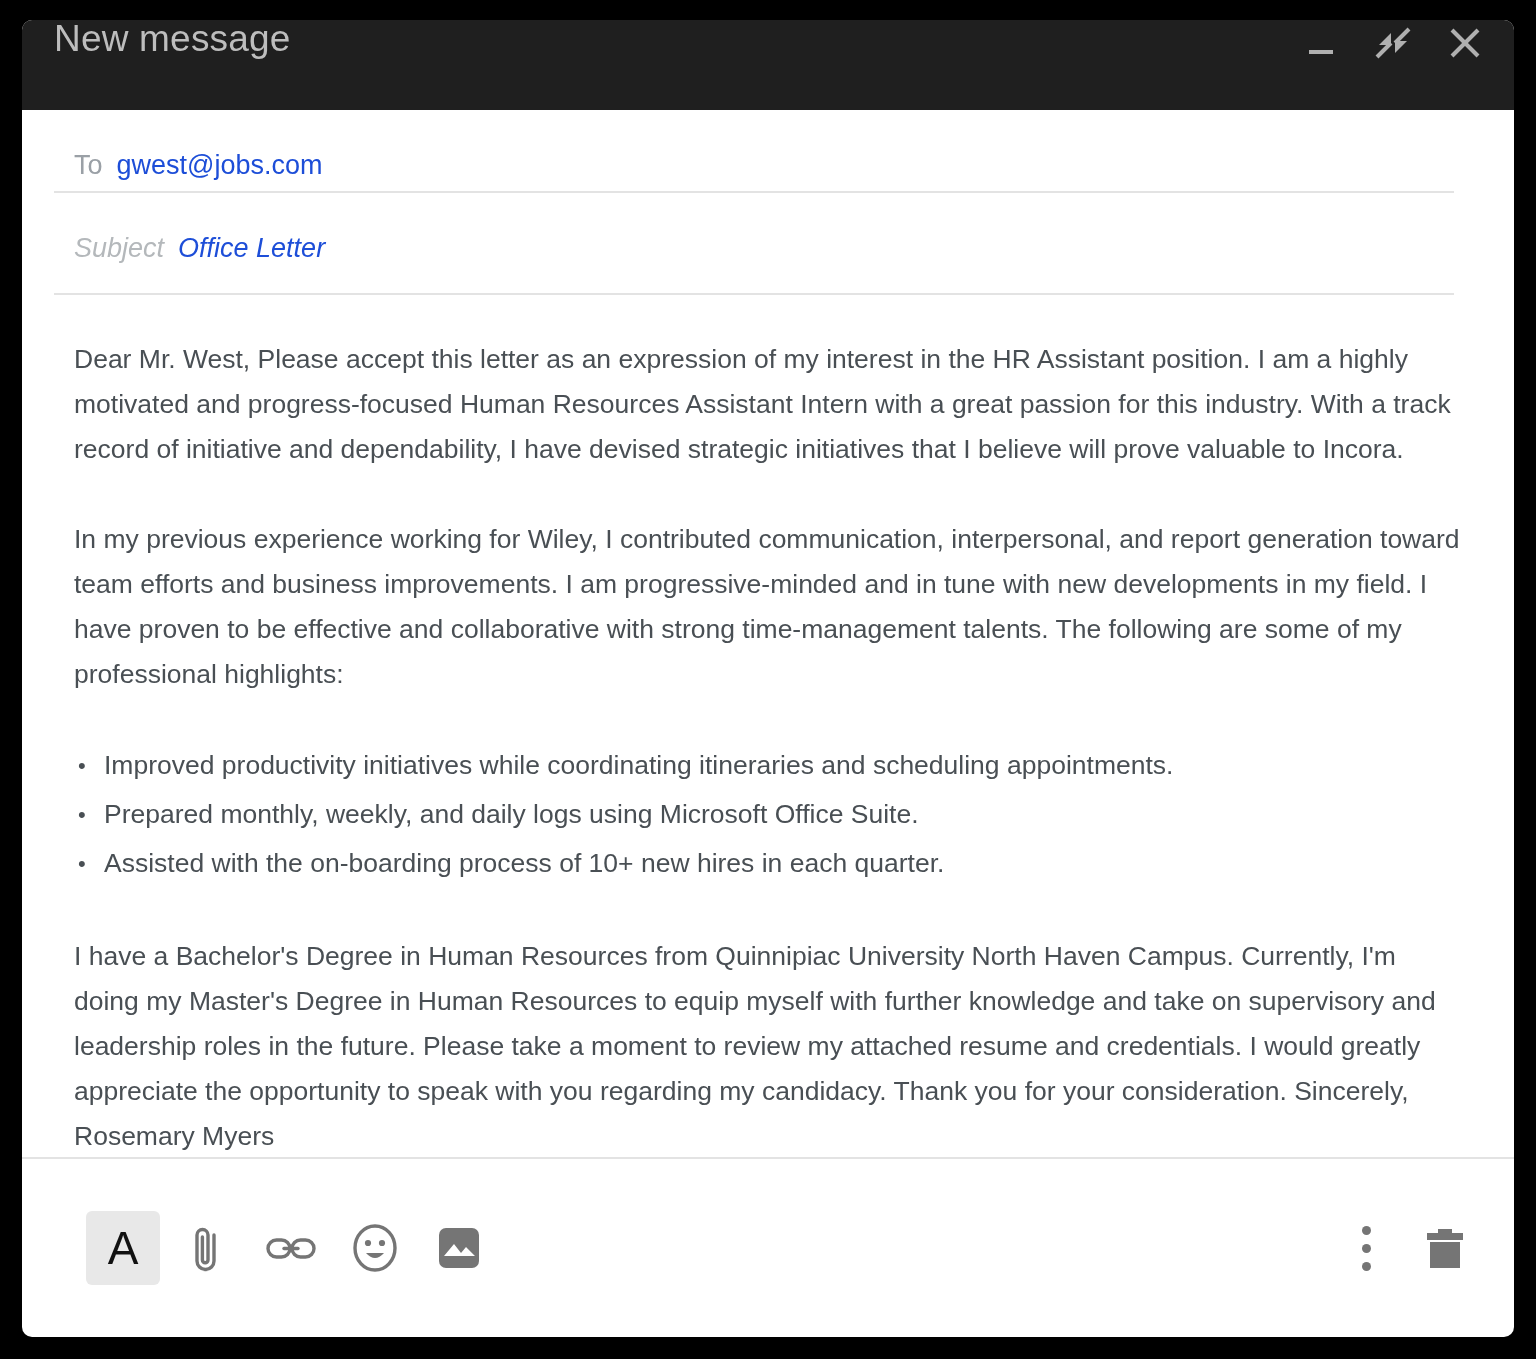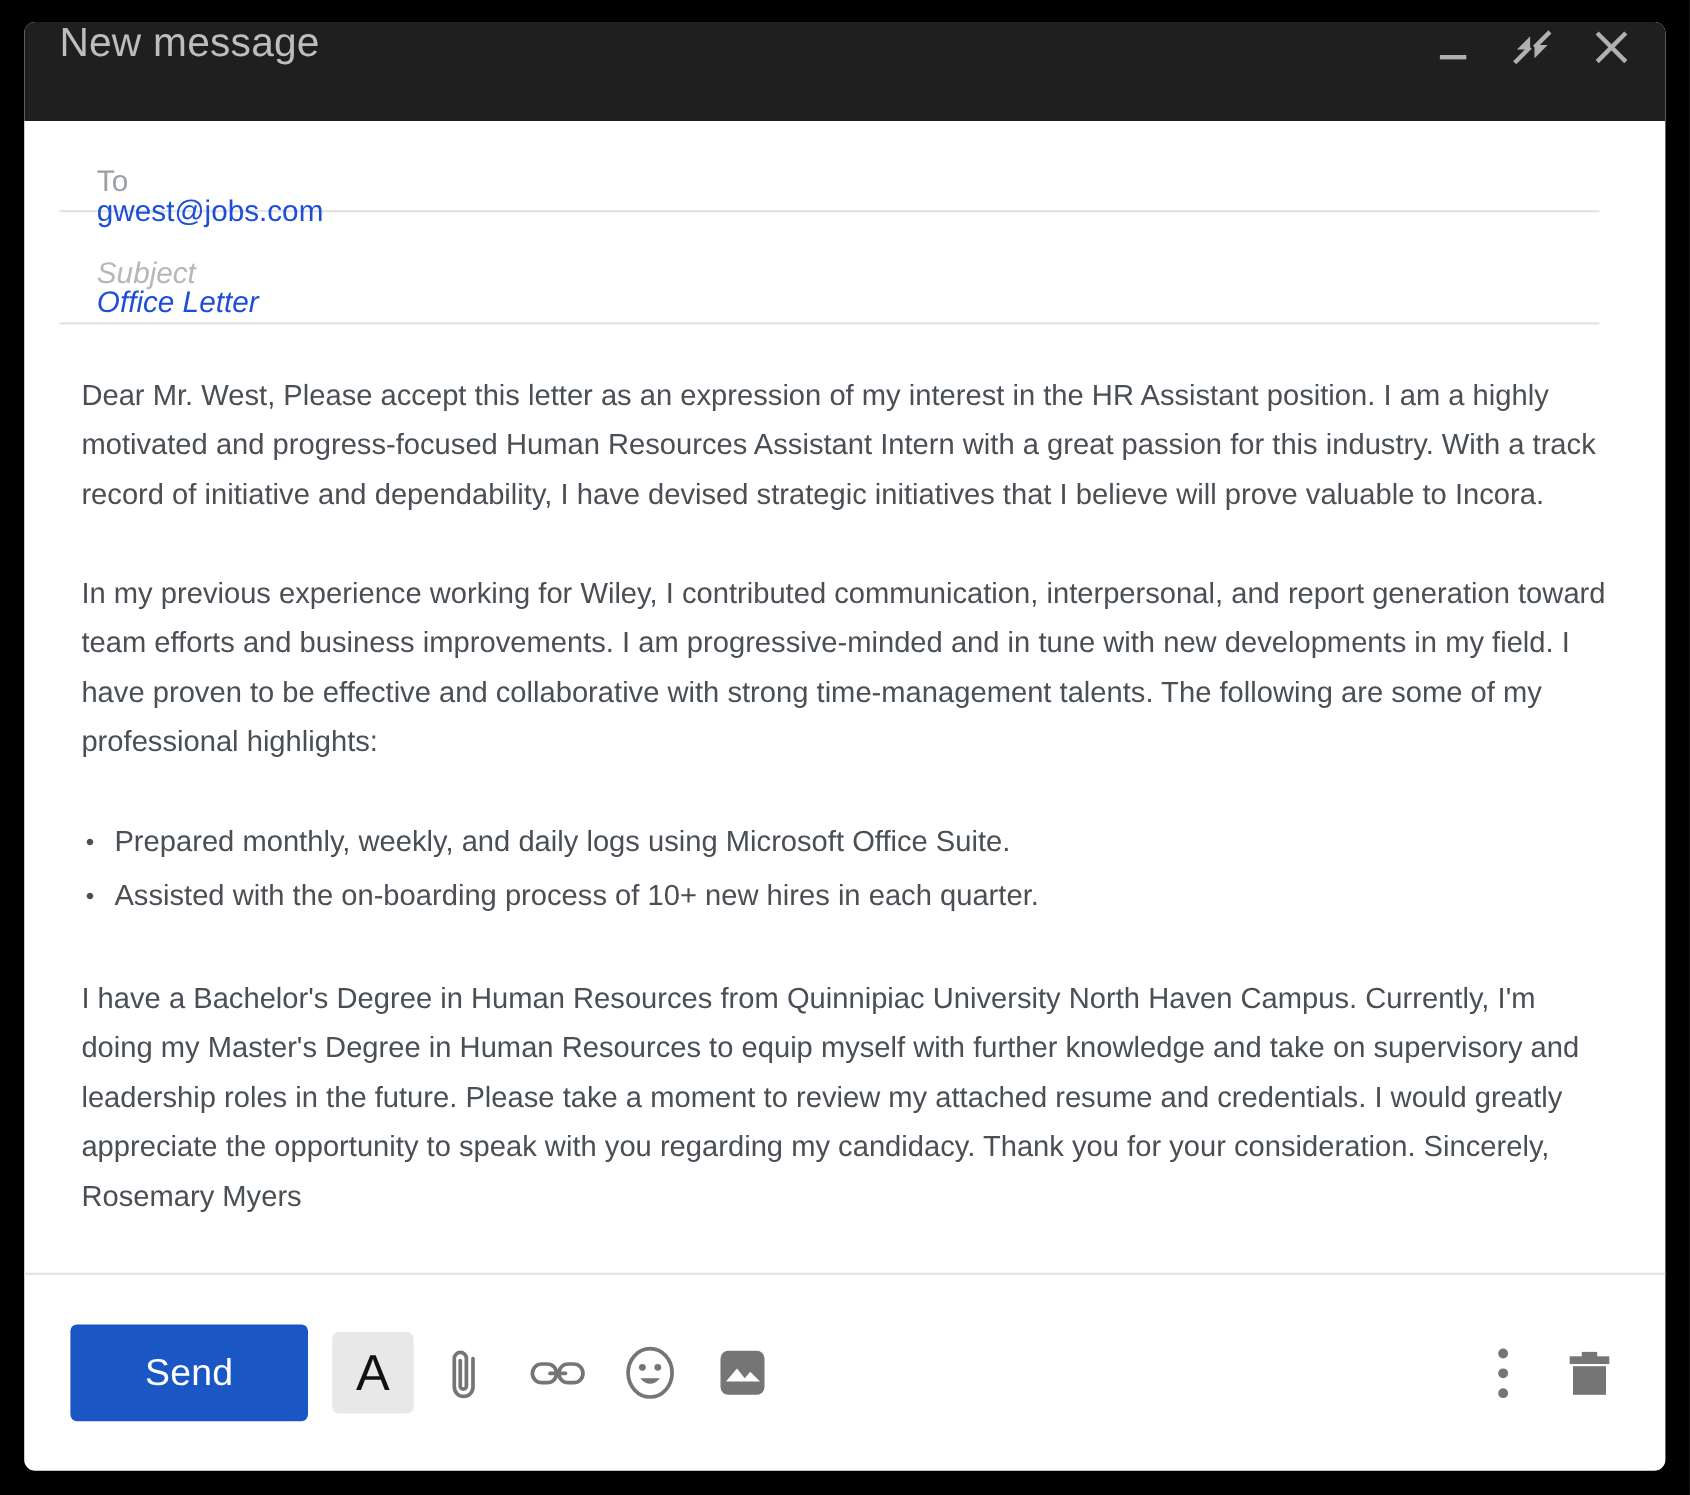--- a/index.html
+++ b/index.html
@@ -78,21 +78,20 @@
     padding: 0 34px 0 32px;
   }
   .field-row {
     display: flex;
     align-items: baseline;
     height: 83px;
     border-bottom: 2px solid #e3e3e3;
     padding-left: 20px;
     box-sizing: border-box;
     margin-right: 26px;
-    flex-direction: column;
   }
   .field-row.subject { height: 102px; font-style: italic; }
   .field-label {
     font-size: 27px;
     font-weight: 400;
     color: #9aa0a6;
     flex: 0 0 auto;
     line-height: 1;
     position: relative;
     top: 42px;
@@ -277,31 +276,31 @@
       </div>
 
     </div>
 
     <div class="body-area">
       <p>Dear Mr. West, Please accept this letter as an expression of my interest in the HR Assistant position. I am a highly motivated and progress-focused Human Resources Assistant Intern with a great passion for this industry. With a track record of initiative and dependability, I have devised strategic initiatives that I believe will prove valuable to Incora.</p>
       <div class="para-gap"></div>
       <p>In my previous experience working for Wiley, I contributed communication, interpersonal, and report generation toward team efforts and business improvements.  I am progressive-minded and in tune with new developments in my field. I have proven to be effective and collaborative with strong time-management talents.  The following are some of my professional highlights:</p>
       <div class="para-gap"></div>
       <ul class="bullets">
+        <li>Improved productivity initiatives while coordinating itineraries and scheduling appointments.</li>
         <li>Prepared monthly, weekly, and daily logs using Microsoft Office Suite.</li>
         <li>Assisted with the on-boarding process of 10+ new hires in each quarter.</li>
       </ul>
       <div class="para-gap"></div>
       <p>I have a Bachelor's Degree in Human Resources from Quinnipiac University North Haven Campus. Currently, I'm doing my Master's Degree in Human Resources to equip myself with further knowledge and take on supervisory and leadership roles in the future.  Please take a moment to review my attached resume and credentials. I would greatly appreciate the opportunity to speak with you regarding my candidacy.  Thank you for your consideration.  Sincerely, Rosemary Myers</p>
     </div>
 
     <div class="toolbar-divider"></div>
     <div class="toolbar">
 
-      <button class="send-btn">Send</button>
 
       <div class="tool-icons">
 
         <div class="tool-btn active">
           <span class="format-a">A</span>
         </div>
 
         <div class="tool-btn">
           <span>
             <svg width="52" height="52" viewBox="0 0 52 52">

